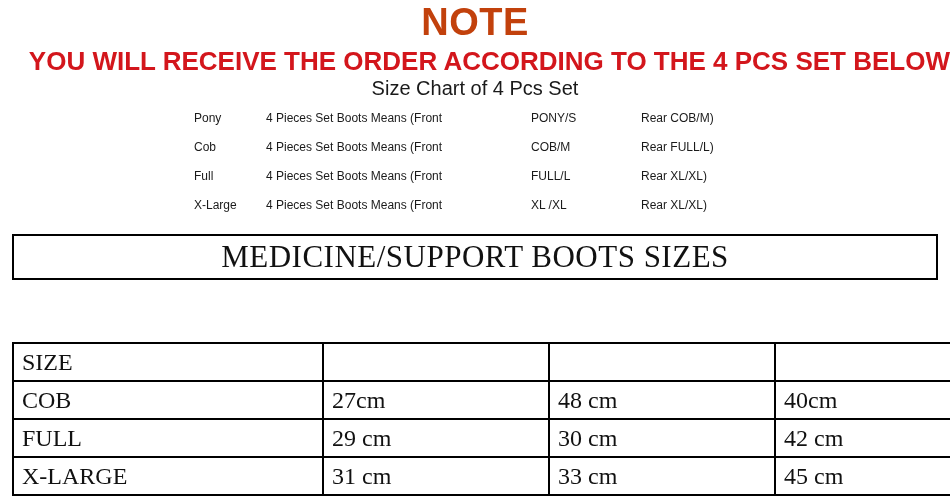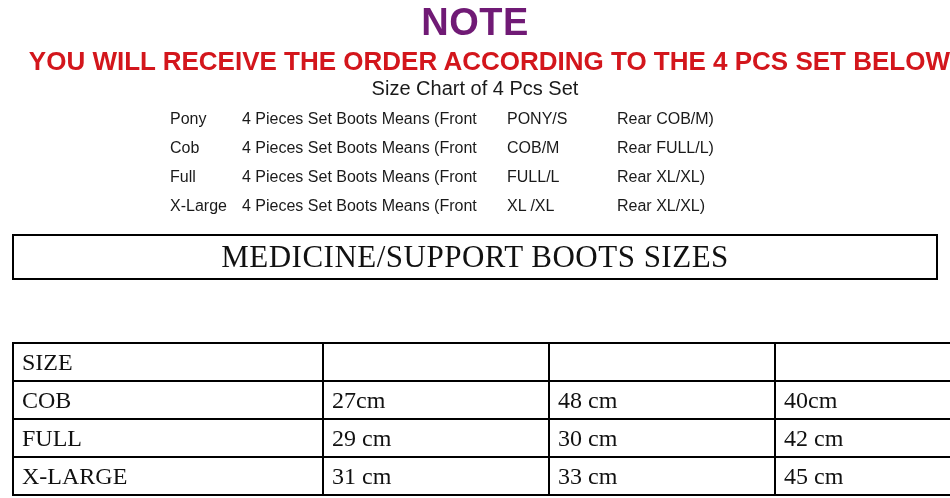--- a/index.html
+++ b/index.html
@@ -14,21 +14,21 @@
     color: #000000;
     overflow: hidden;
   }
   .page {
     position: relative;
     width: 950px;
     height: 498px;
   }
   .note-title {
     text-align: center;
-    color: #701a75;
+    color: #c2410c;
     font-weight: bold;
     font-size: 38px;
     line-height: 40px;
     letter-spacing: 0.5px;
     margin-top: 2px;
   }
   .note-sub {
     text-align: right;
     color: #d3161c;
     font-weight: bold;
@@ -43,24 +43,25 @@
     font-size: 20px;
     line-height: 24px;
     color: #1a1a1a;
   }
   .chart-rows {
     margin-top: 4px;
     padding-left: 170px;
   }
   .chart-row {
     display: flex;
-    font-size: 16px;
+    font-size: 12px;
     line-height: 29px;
     color: #1a1a1a;
     white-space: nowrap;
+    margin-left: 24px;
   }
   .c-size {
     width: 72px;
     flex: 0 0 72px;
   }
   .c-means {
     width: 265px;
     flex: 0 0 265px;
   }
   .c-front {

